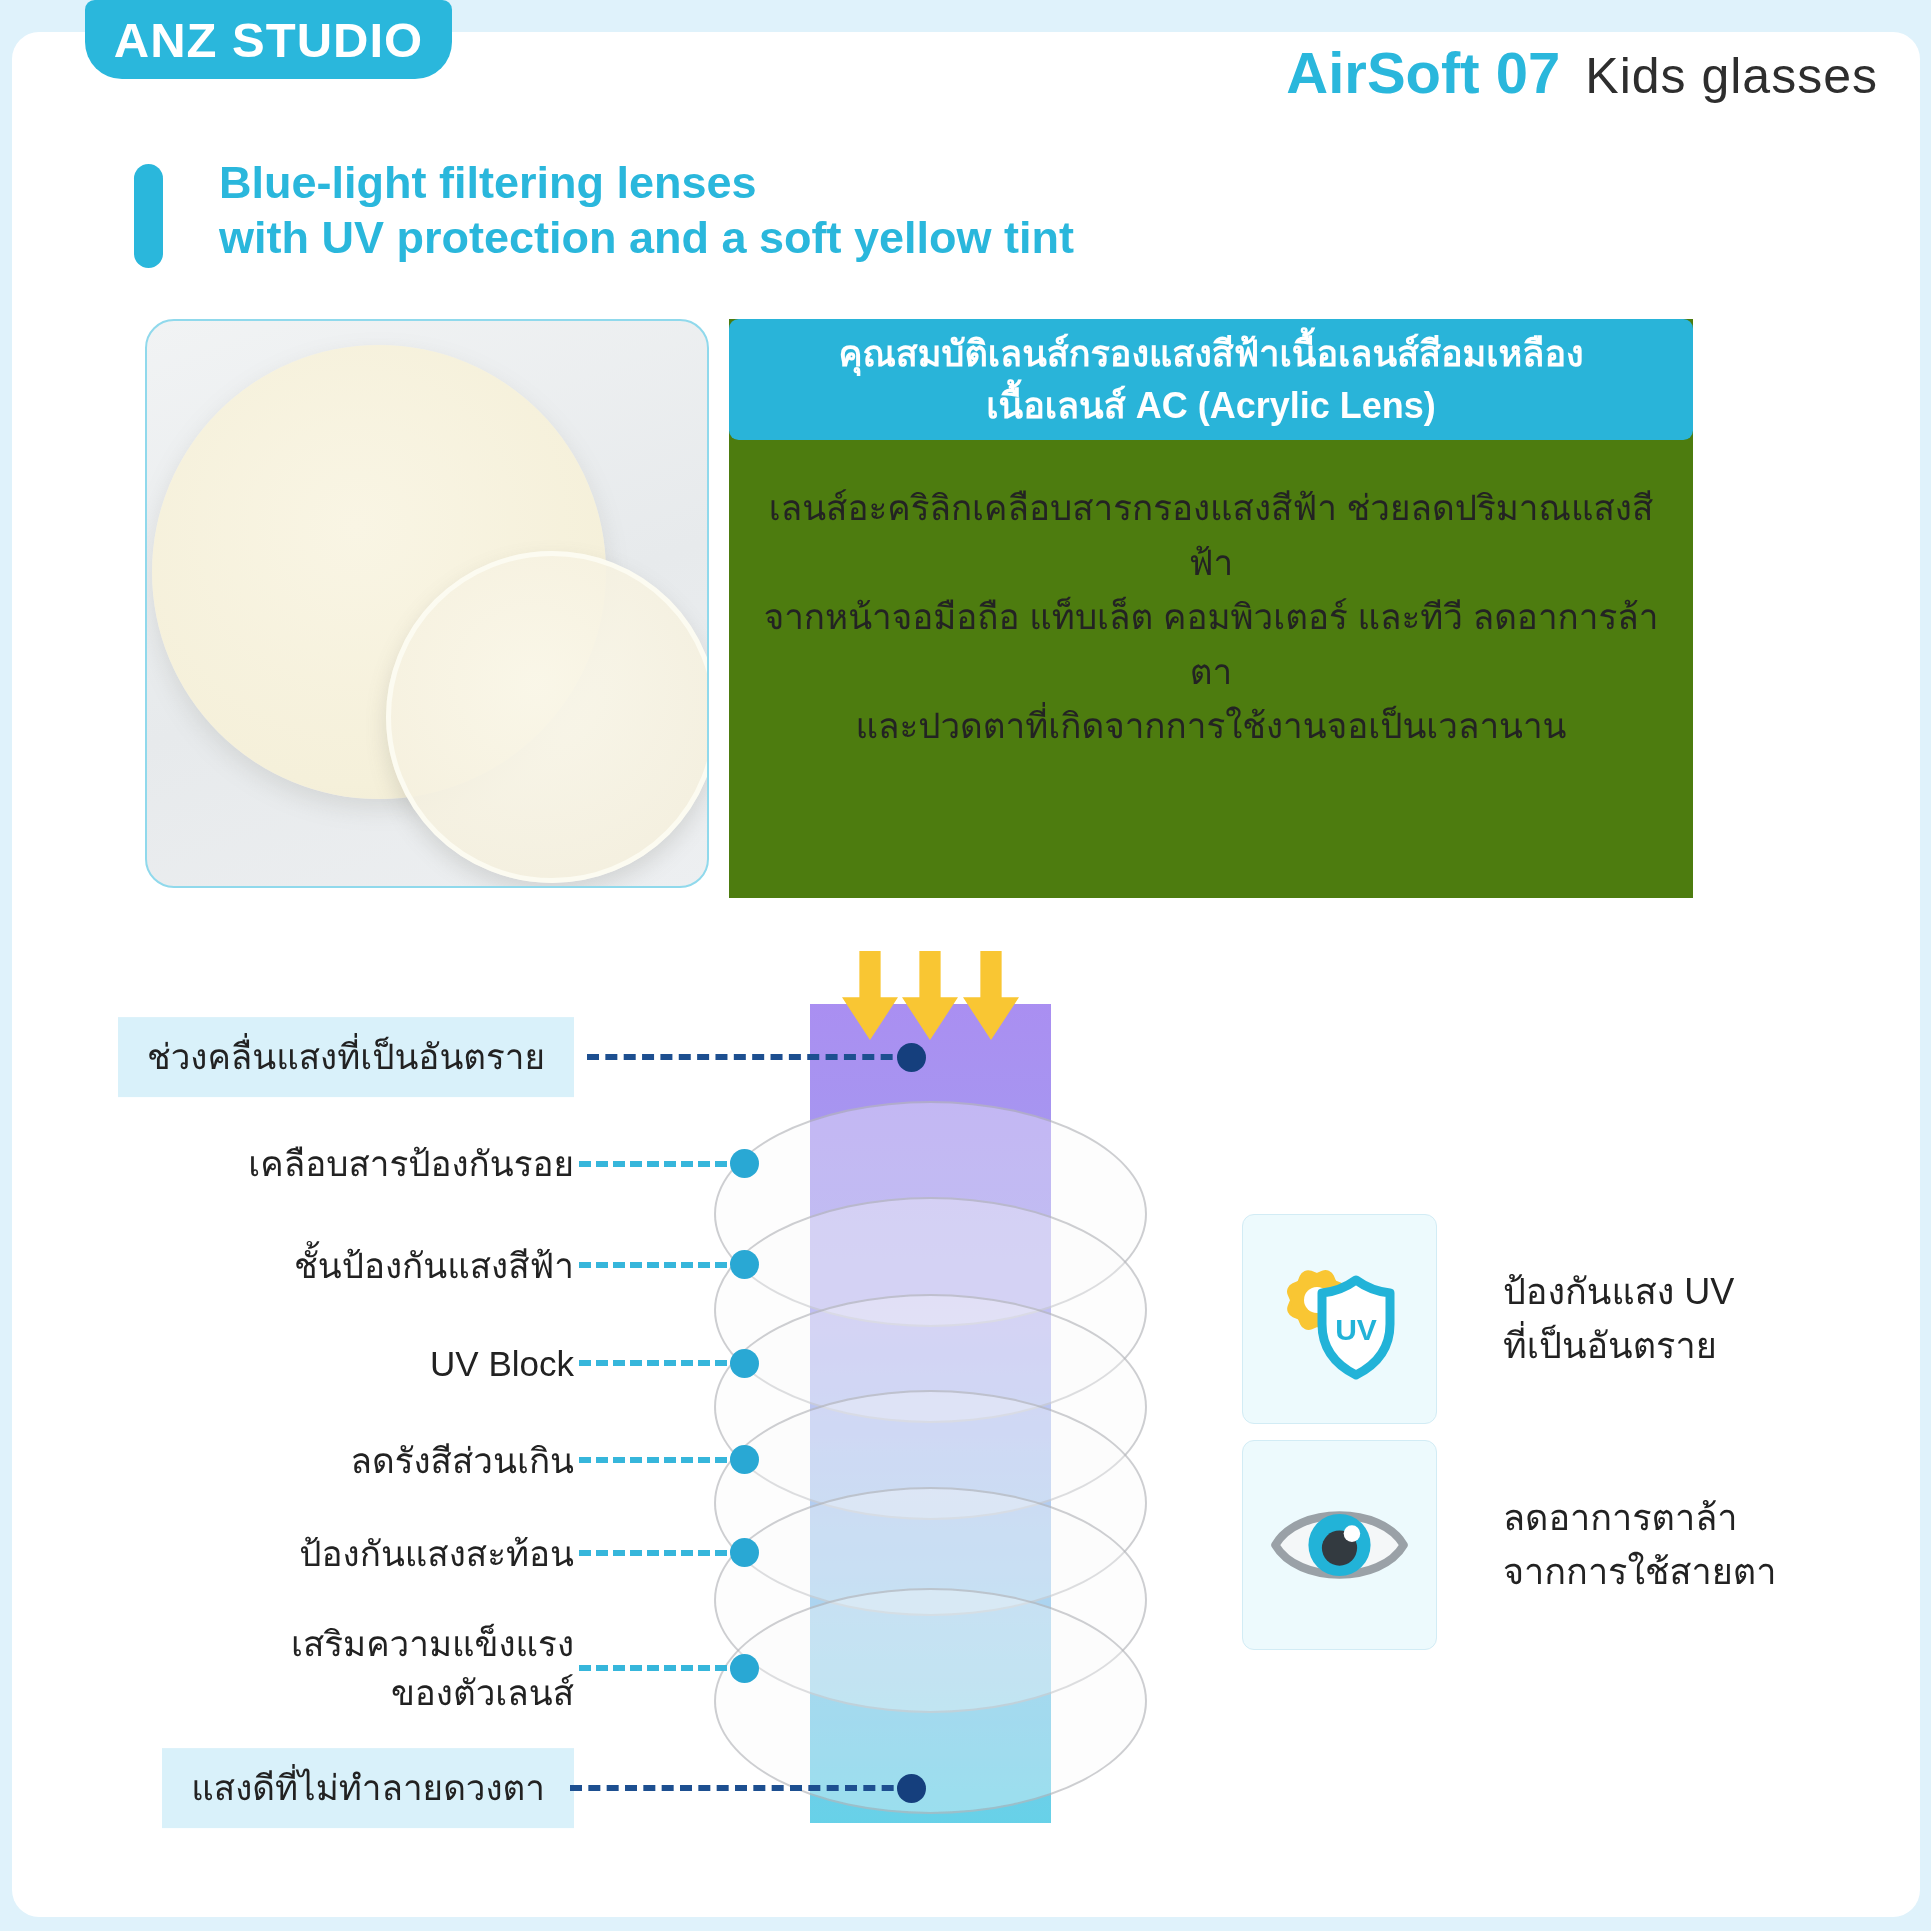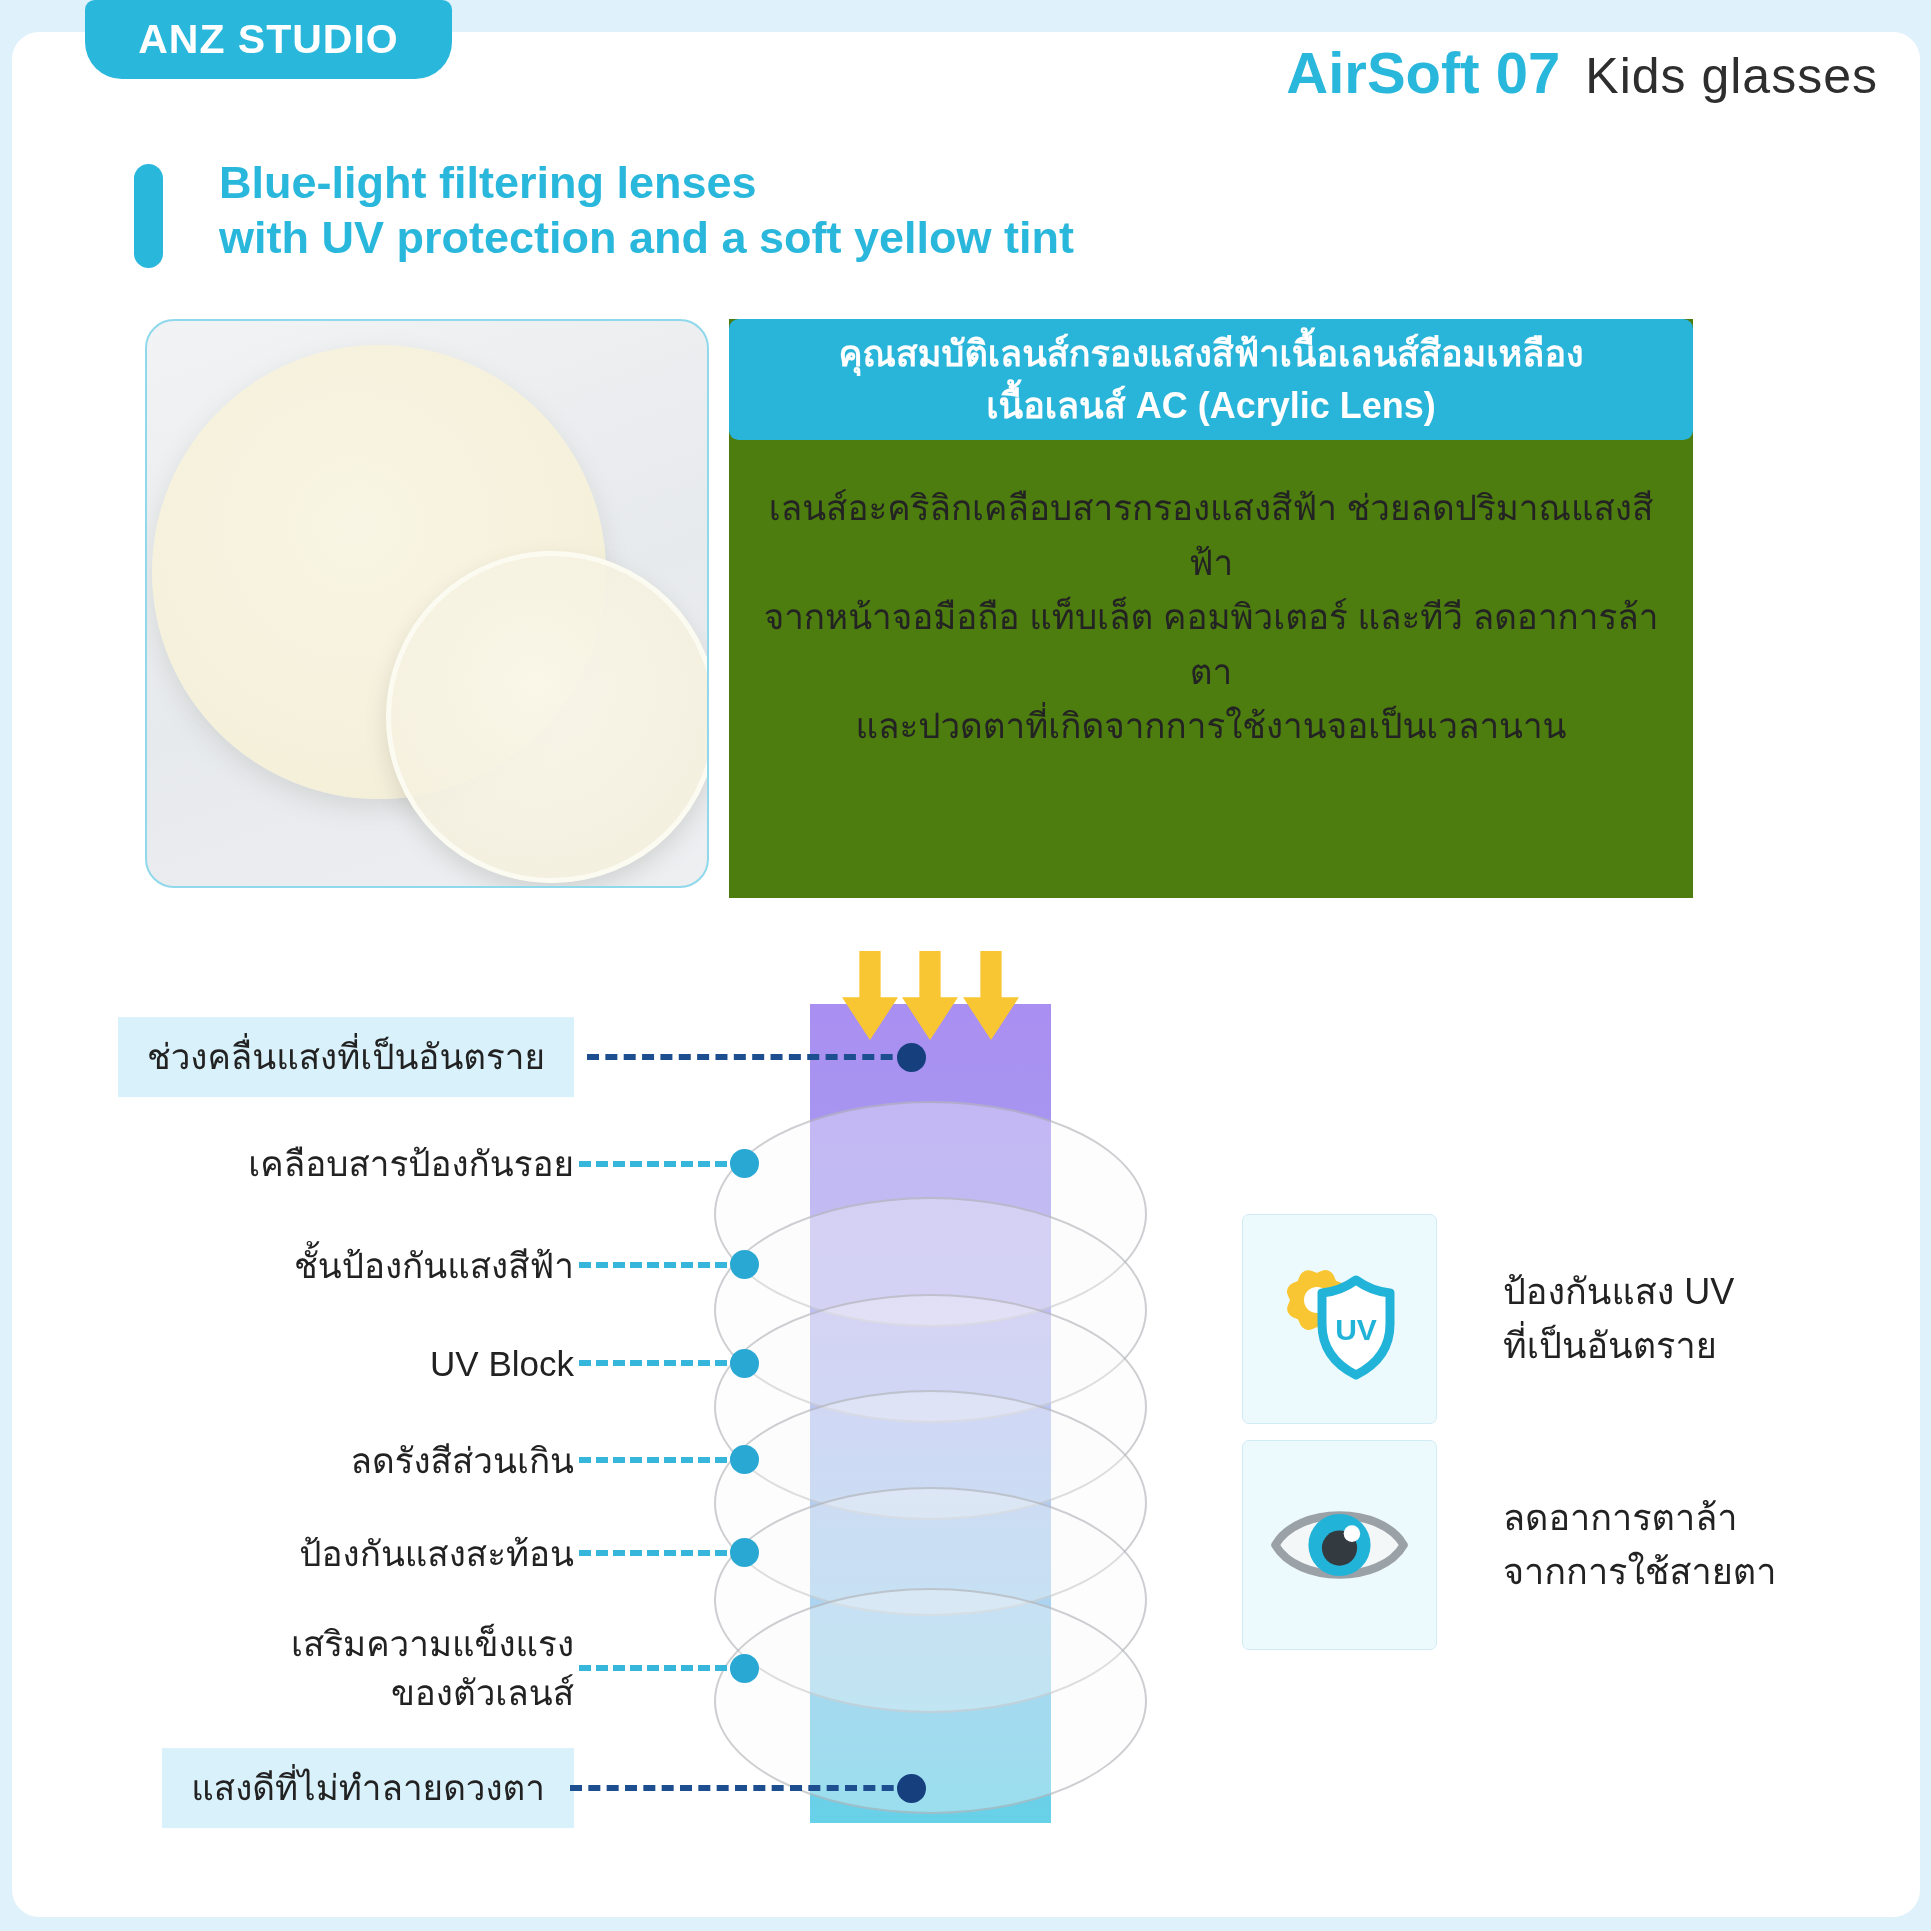--- a/index.html
+++ b/index.html
@@ -7,21 +7,21 @@
     width:1931px;height:1931px;position:relative;overflow:hidden;
     background:#dff2fb;
     font-family:"Liberation Sans","DejaVu Sans",sans-serif;
     color:#222;
   }
   .card{position:absolute;left:11.6px;top:32px;width:1908px;height:1885px;background:#ffffff;border-radius:27px;}
 
   
   .badge{position:absolute;left:85px;top:0;width:367px;height:79px;background:#2ab7dc;
     border-radius:9.7px 9.7px 37px 37px;display:flex;align-items:center;justify-content:center;
-    color:#fff;font-size:41px;font-weight:bold;letter-spacing:1px;}
+    color:#fff;font-size:49px;font-weight:bold;letter-spacing:1px;}
   .product{position:absolute;top:39px;right:53px;display:flex;align-items:baseline;gap:25px;}
   .product-name{font-size:58px;font-weight:bold;color:#2ab7dc;}
   .product-cat{font-size:50px;font-weight:400;color:#2e2e2e;letter-spacing:1px;}
 
   .heading{position:absolute;left:134px;top:156px;display:flex;gap:56px;}
   .heading-bar{width:29px;height:104px;border-radius:15.4px;background:#2ab7dc;margin-top:7.7px;}
   .heading-text{font-size:45px;font-weight:bold;color:#2ab7dc;line-height:1.22;}
 
   
   .lens-photo{position:absolute;left:145px;top:319px;width:560px;height:565px;border-radius:29px;
@@ -53,21 +53,21 @@
   .layer-label{position:absolute;right:1357px;transform:translateY(-50%);font-size:35px;color:#222;
     text-align:right;white-space:pre-line;line-height:1.4;z-index:4;}
   .layer-label.hl{background:#d9f1fa;padding:15.4px 29px;}
   .dash{position:absolute;height:0;border-top:6.8px dashed #36b6db;z-index:4;}
   .dash.navy{border-top-color:#1d4f90;}
   .dot{position:absolute;width:29px;height:29px;border-radius:50%;background:#29a8d4;z-index:5;}
   .dot.navy{background:#153f7d;}
 
   
   .benefit-row{position:absolute;left:1242px;display:flex;align-items:center;gap:66px;height:208px;z-index:4;}
-  .benefit-box{width:193px;height:208px;background:#edfafd;border:1.9px solid #d2ecf5;border-radius:7px;
+  .benefit-box{width:193px;height:208px;background:#edfafd;border:1.9px solid #d2ecf5;border-radius:12px;
     display:flex;align-items:center;justify-content:center;flex:0 0 auto;}
   .benefit-label{font-size:36px;line-height:1.5;white-space:pre-line;color:#222;}
 </style>
 </head>
 <body>
 
 <div class="card"></div>
 
 <div class="badge">
   <span>ANZ STUDIO</span>

